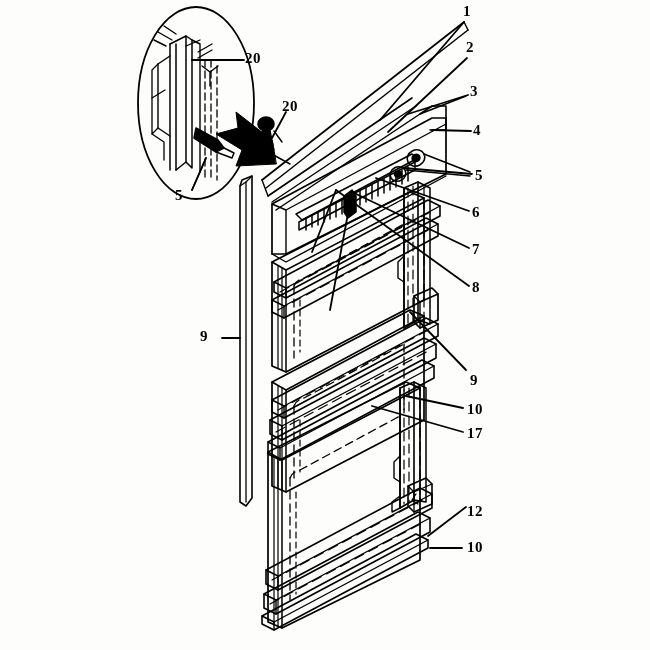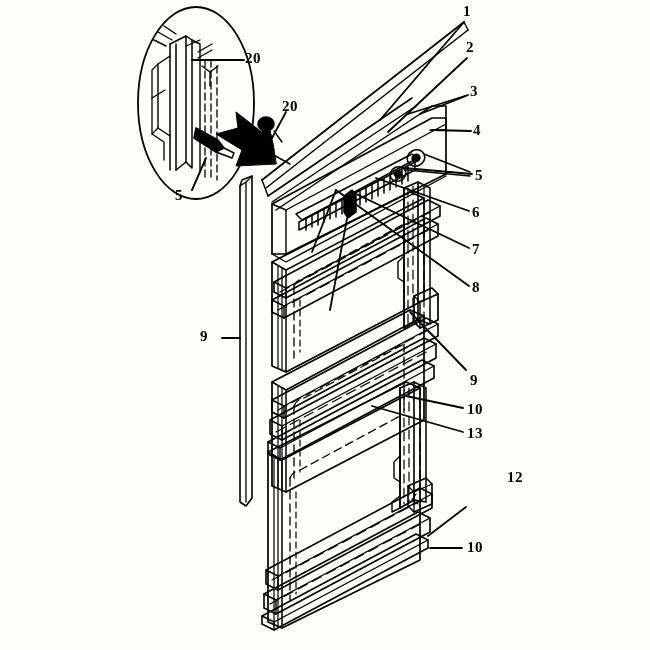--- a/index.html
+++ b/index.html
@@ -271,21 +271,21 @@
   <div class="callout" style="left:463px;top:4px;">1</div>
   <div class="callout" style="left:466px;top:40px;">2</div>
   <div class="callout" style="left:470px;top:84px;">3</div>
   <div class="callout" style="left:473px;top:123px;">4</div>
   <div class="callout" style="left:475px;top:168px;">5</div>
   <div class="callout" style="left:472px;top:205px;">6</div>
   <div class="callout" style="left:472px;top:242px;">7</div>
   <div class="callout" style="left:472px;top:280px;">8</div>
   <div class="callout" style="left:470px;top:373px;">9</div>
   <div class="callout" style="left:467px;top:402px;">10</div>
-  <div class="callout" style="left:467px;top:426px;">13</div>
-  <div class="callout" style="left:467px;top:470px;margin-left:40px;">12</div>
+  <div class="callout" style="left:467px;top:426px;">17</div>
+  <div class="callout" style="left:467px;top:504px;">12</div>
   <div class="callout" style="left:467px;top:540px;">10</div>
   <div class="callout" style="left:200px;top:329px;">9</div>
   <div class="callout" style="left:282px;top:99px;">20</div>
   <div class="callout" style="left:175px;top:188px;">5</div>
   <div class="callout" style="left:245px;top:51px;">20</div>
 
 </div>
 
 </body></html>

